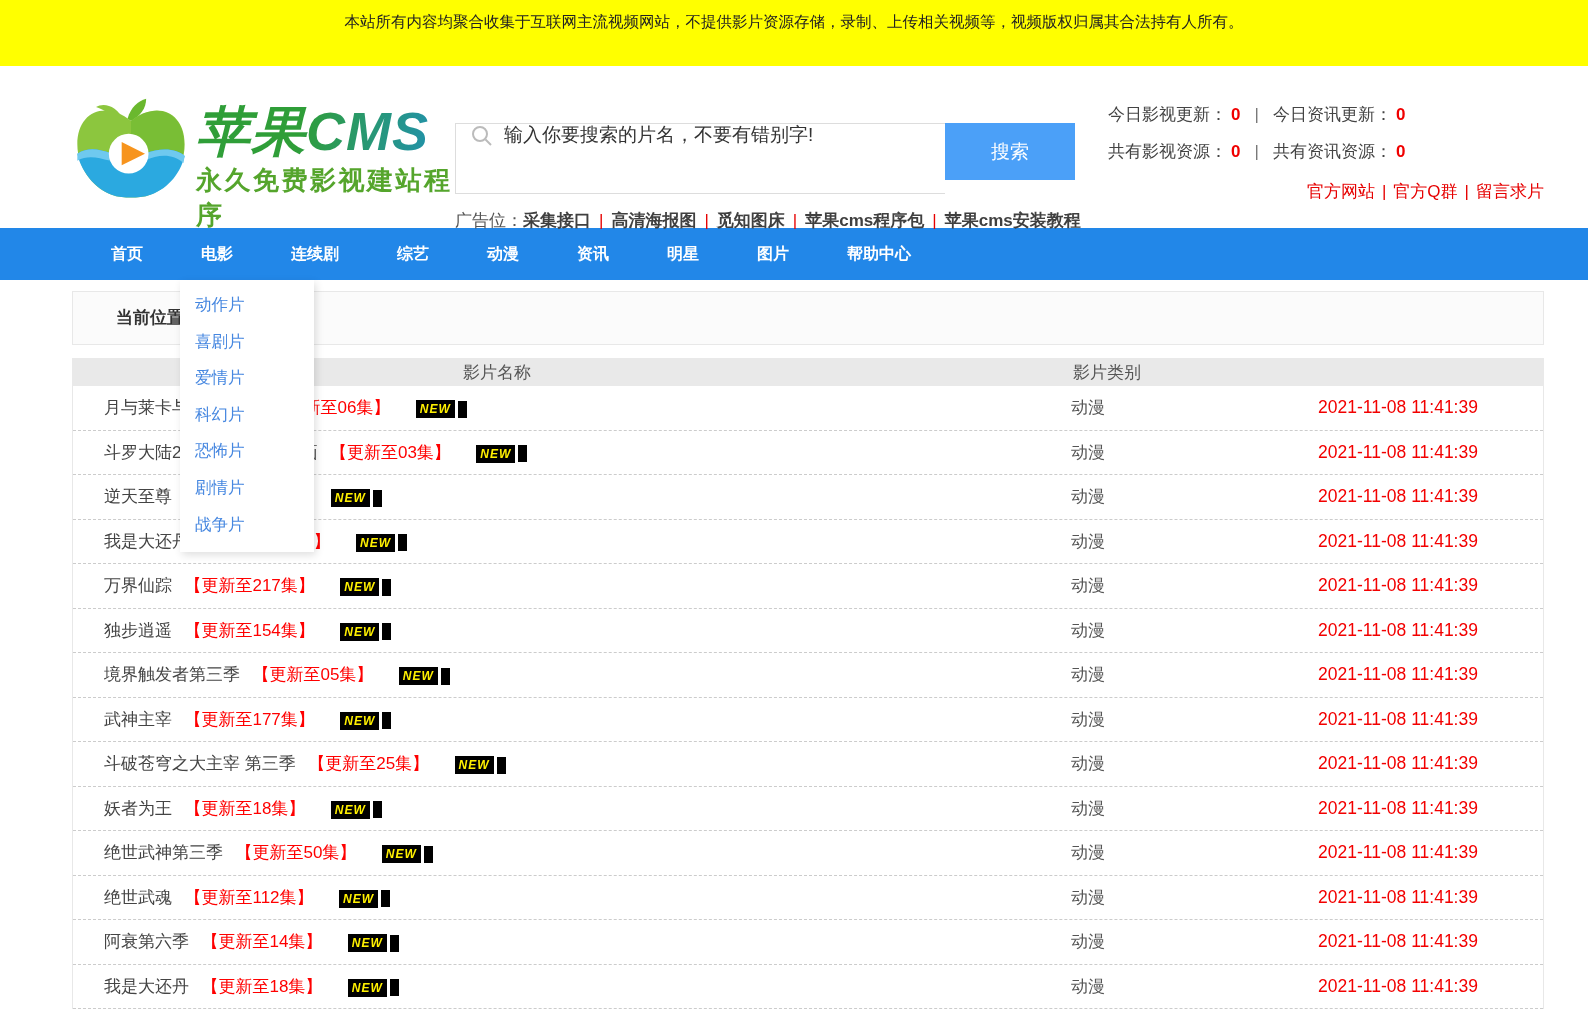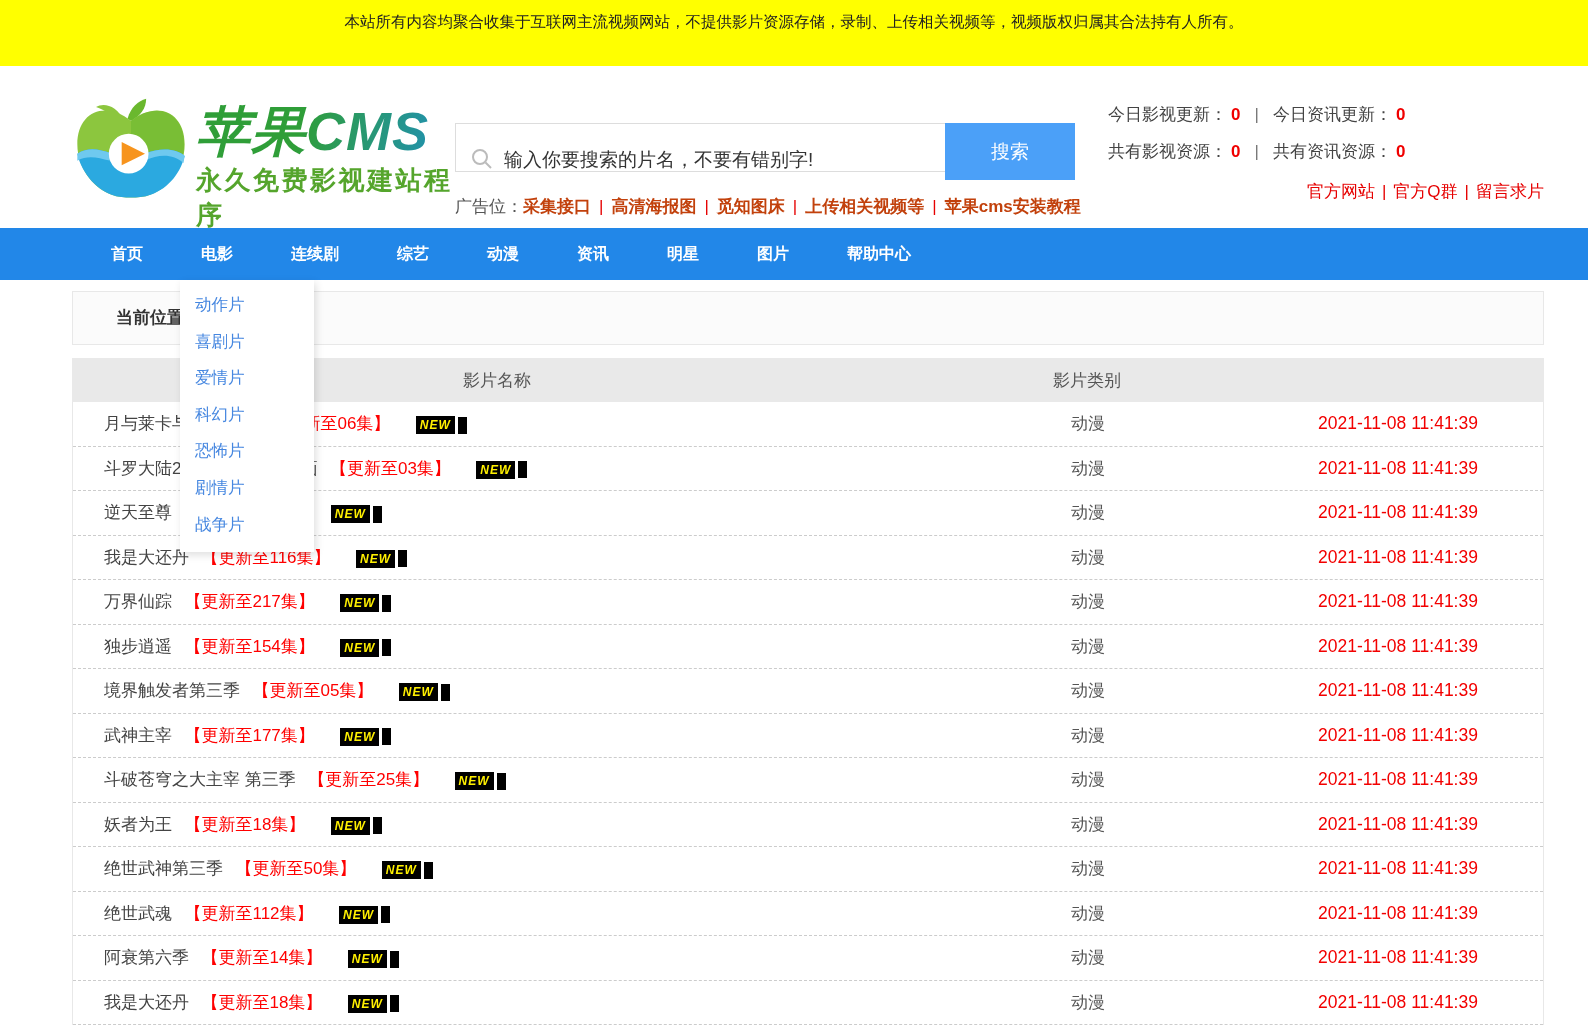--- a/index.html
+++ b/index.html
@@ -18,31 +18,31 @@
   .logo { width:383px; flex:none; margin-top:27px; display:flex; align-items:flex-start; }
   .logo svg { width:118px; height:112px; flex:none; }
   .logo-text { margin-left:6px; margin-top:8px; }
   .logo-title { font-size:54px; font-weight:bold; font-style:italic; letter-spacing:1px;
     background:linear-gradient(100deg,#2f9e38 40%,#1f8fc0 100%);
     -webkit-background-clip:text; background-clip:text; color:transparent; line-height:60px; }
   .logo-sub { font-size:26px; font-weight:bold; color:#55a52c; letter-spacing:2.5px; margin-top:2px; }
 
   .mid { margin-top:57px; width:620px; flex:none; }
   .searchrow { display:flex; }
-  .searchbox { width:490px; height:49px; border:1px solid #ddd; border-right:none;
-    background:#fff; display:flex; align-items:flex-end; padding-left:14px; }
+  .searchbox { width:490px; height:71px; border:1px solid #ddd; border-right:none;
+    background:#fff; display:flex; align-items:flex-start; padding-left:14px; }
   .searchbox svg { flex:none; }
   .searchbox input { border:none; outline:none; font-size:19px; color:#333;
     margin-left:10px; width:420px; font-family:inherit; background:transparent; }
   .searchbox input::placeholder { color:#333; opacity:1; }
   .searchbtn { width:130px; height:57px; background:#4ba0f8; color:#fff; border:none;
     font-size:19px; cursor:pointer; font-family:inherit; }
 
   .adrow { margin-top:15px; font-size:17px; color:#555; white-space:nowrap; }
-  .adrow .adlink { color:#c2410c; font-weight:bold; cursor:pointer; }
+  .adrow .adlink { color:#404040; font-weight:bold; cursor:pointer; }
   .adrow .sep { color:#e60000; margin:0 8px; font-weight:normal; }
   .adrow .sep:last-child { display:none; }
 
   .stats { margin-left:auto; width:436px; padding-top:30px; font-size:17px; line-height:37px; color:#444; }
   .stats .val { color:#f00000; font-weight:bold; margin-left:4px; }
   .stats .pipe { color:#777; margin:0 14px; }
   .statlinks { text-align:right; margin-top:3px; white-space:nowrap; }
   .statlinks .slink { color:#e60000; cursor:pointer; }
   .statlinks .sep { color:#e60000; margin:0 7px; }
   .statlinks .sep:last-child { display:none; }
@@ -58,22 +58,22 @@
     font-size:17px; font-weight:bold; color:#333; line-height:52px; padding-left:43px; }
 
   
   .dropdown { position:absolute; left:180px; top:280px; width:134px; background:#fff;
     box-shadow:2px 3px 8px rgba(0,0,0,0.13); padding:6px 0 10px; z-index:50; }
   .dropitem { font-size:16.5px; color:#4687e0; padding-left:15px; line-height:36.6px;
     cursor:pointer; }
 
   
   .table { margin-top:13px; }
-  .thead { height:44px; background:#e9e9e9; display:flex; align-items:center;
-    font-size:17px; color:#555; }
+  .thead { height:28px; background:#e9e9e9; display:flex; align-items:center;
+    font-size:17px; color:#555;gap:20px; }
   .tbody { border-left:1px solid #e8e8e8; border-right:1px solid #e8e8e8; }
   .trow { height:44.5px; display:flex; align-items:center; border-bottom:1px dashed #ccc; }
   .cell.name { width:850px; padding-left:31px; white-space:nowrap; overflow:hidden; }
   .thead .cell.name { text-align:center; padding-left:0; }
   .cell.cat  { width:330px; text-align:center; color:#555; font-size:17px; }
   .cell.time { width:290px; text-align:center; font-size:17.5px; }
   .trow .cell.time { color:#f20000; }
   .mname { color:#444; font-size:17px; cursor:pointer; text-decoration:none; }
   .update { color:#ff0000; font-size:17px; margin-left:8px; }
   .badge { display:inline-flex; align-items:center; margin-left:10px; vertical-align:middle;padding-left:11px; }
@@ -112,21 +112,21 @@
         <div class="searchbox">
           <svg width="24" height="24" viewBox="0 0 24 24">
             <circle cx="10" cy="10" r="7" fill="none" stroke="#bbb" stroke-width="2"></circle>
             <line x1="15.5" y1="15.5" x2="21" y2="21" stroke="#bbb" stroke-width="2"></line>
           </svg>
           <input type="text" value="" placeholder="输入你要搜索的片名，不要有错别字!" style="">
         </div>
         <button class="searchbtn">搜索</button>
       </div>
       <div class="adrow">
-        <span>广告位：</span><span class="adlinks"><span class="adlink">采集接口</span><span class="sep">|</span><span class="adlink">高清海报图</span><span class="sep">|</span><span class="adlink">觅知图床</span><span class="sep">|</span><span class="adlink">上传相关视频等</span><span class="sep">|</span><span class="adlink">苹果cms安装教程</span></span>
+        <span>广告位：</span><span class="adlinks"><span class="adlink">采集接口</span><span class="sep">|</span><span class="adlink">高清海报图</span><span class="sep">|</span><span class="adlink">觅知图床</span><span class="sep">|</span><span class="adlink">苹果cms程序包</span><span class="sep">|</span><span class="adlink">苹果cms安装教程</span></span>
       </div>
     </div>
 
     <div class="stats">
       <div>
         <span>今日影视更新：</span><span class="val">0</span><span class="pipe">|</span><span>今日资讯更新：</span><span class="val">0</span>
       </div>
       <div>
         <span>共有影视资源：</span><span class="val">0</span><span class="pipe">|</span><span>共有资讯资源：</span><span class="val">0</span>
       </div>

